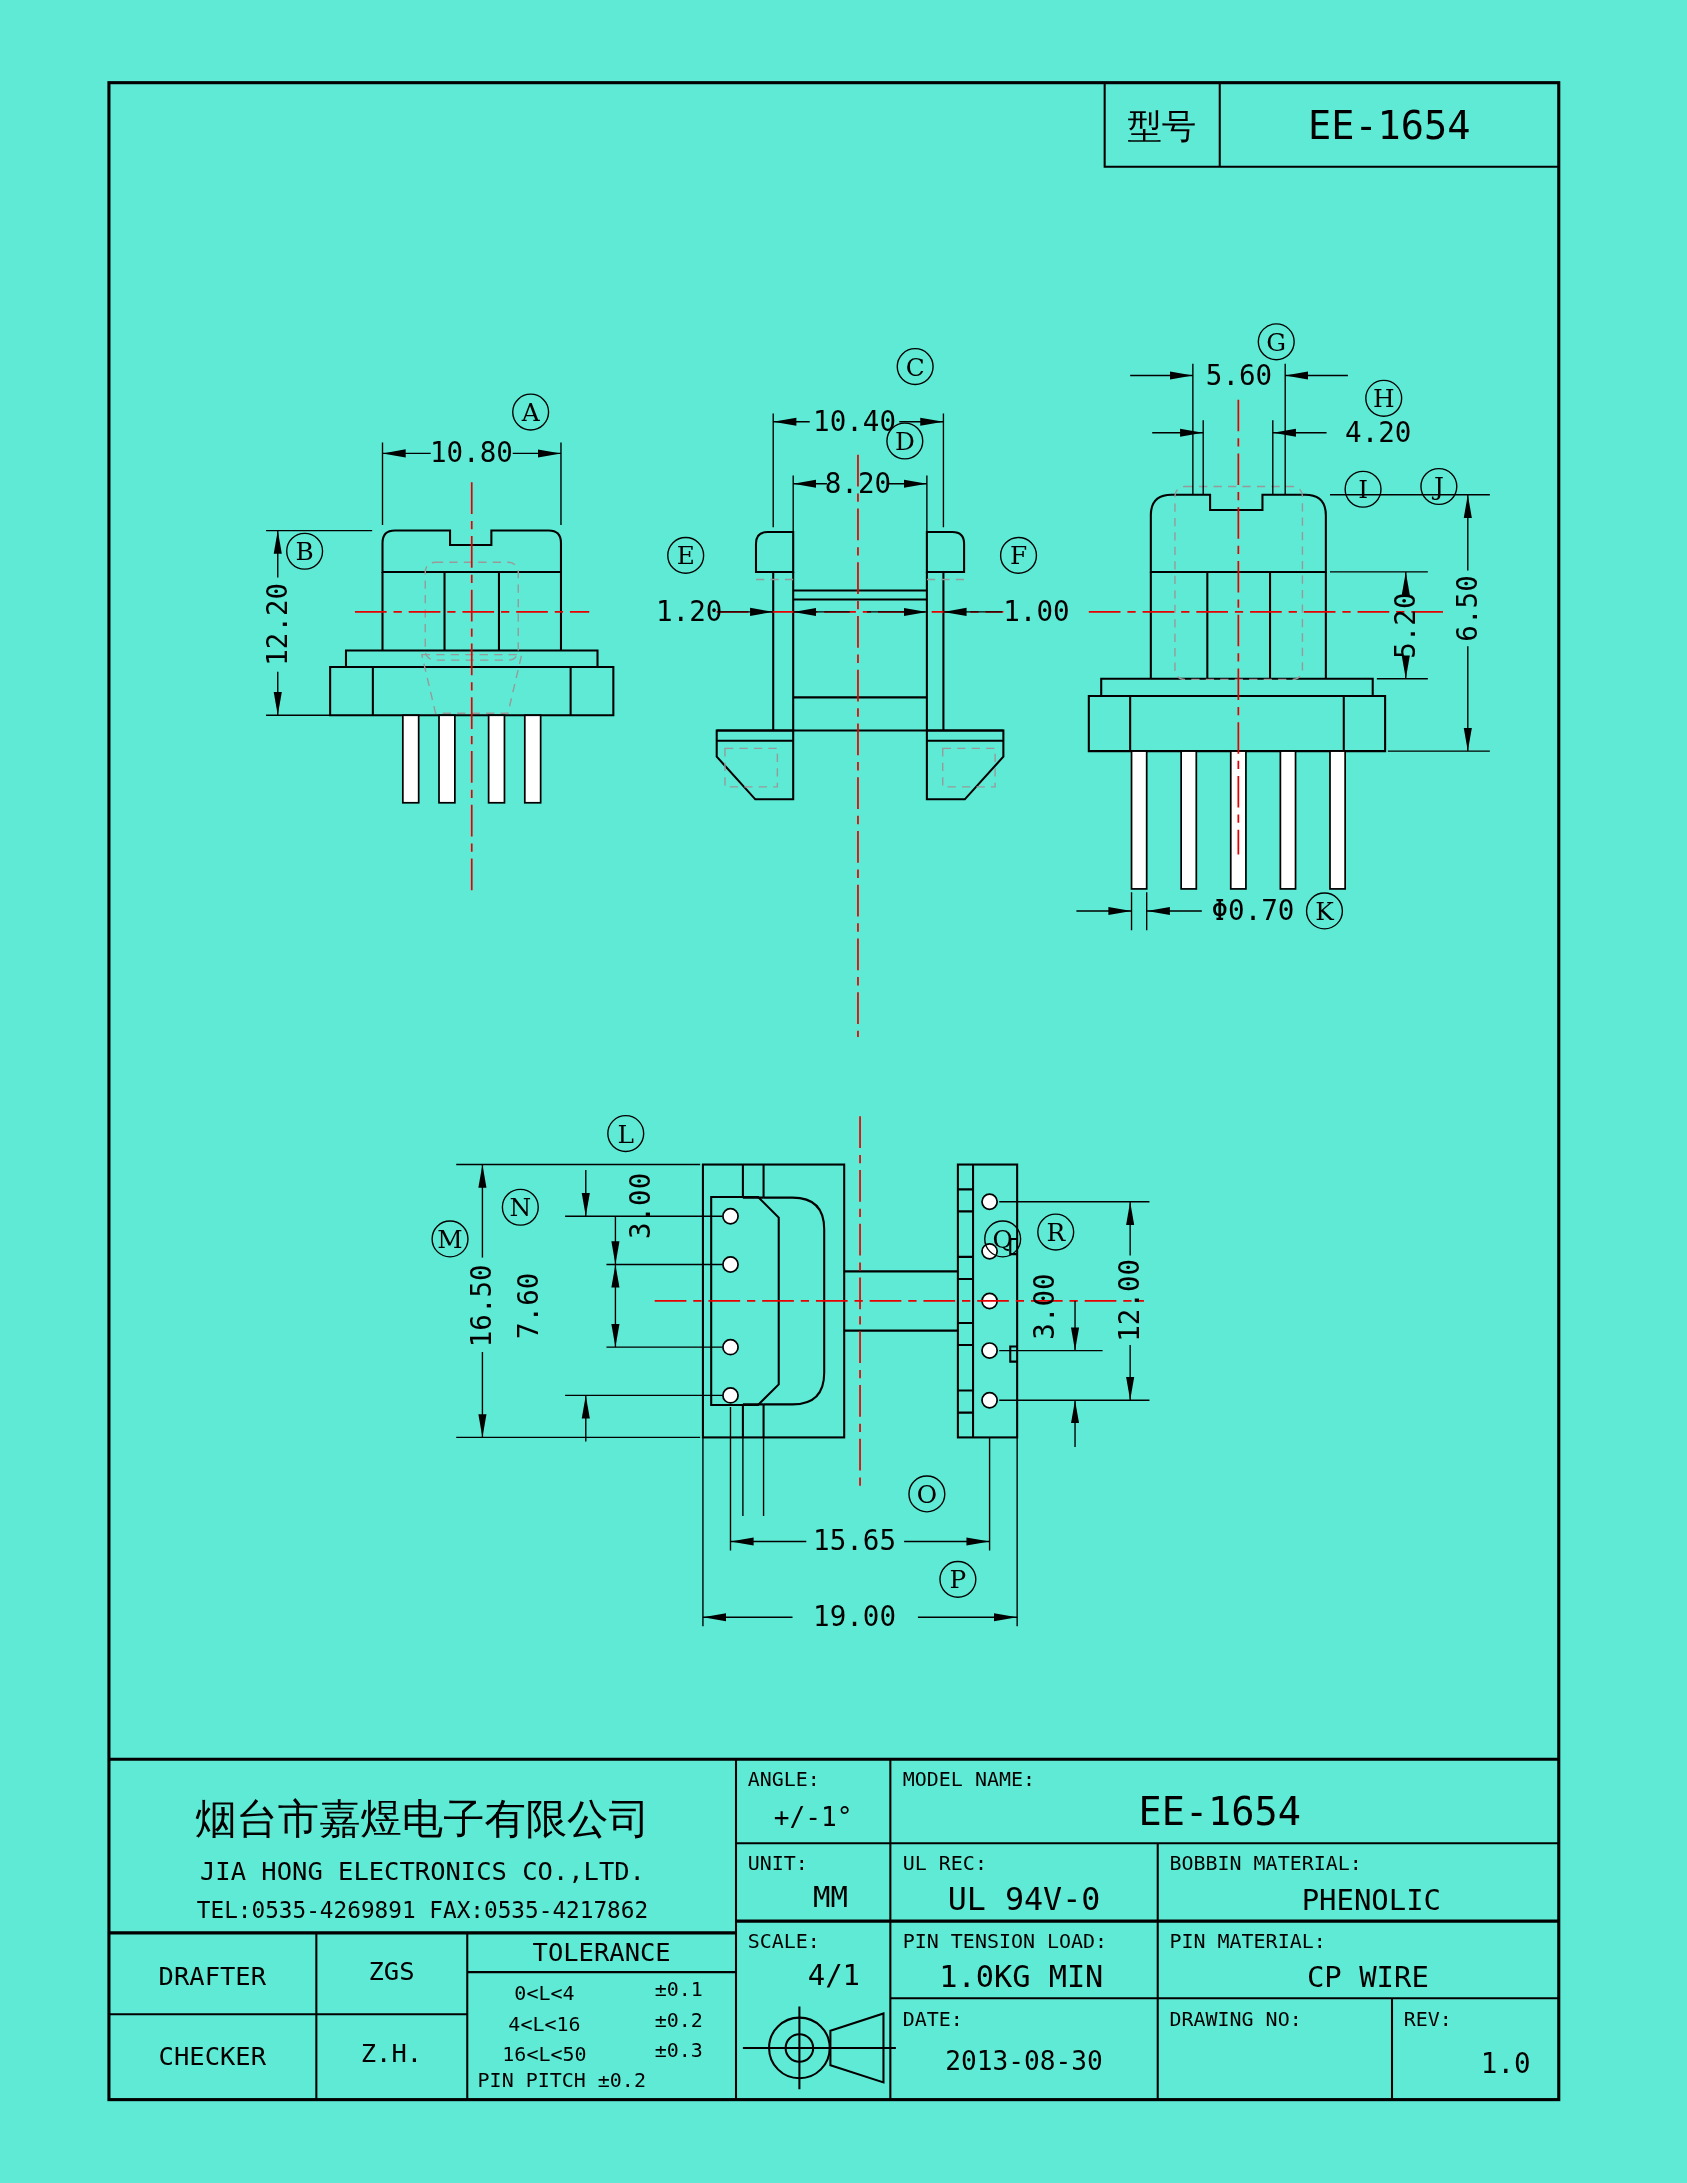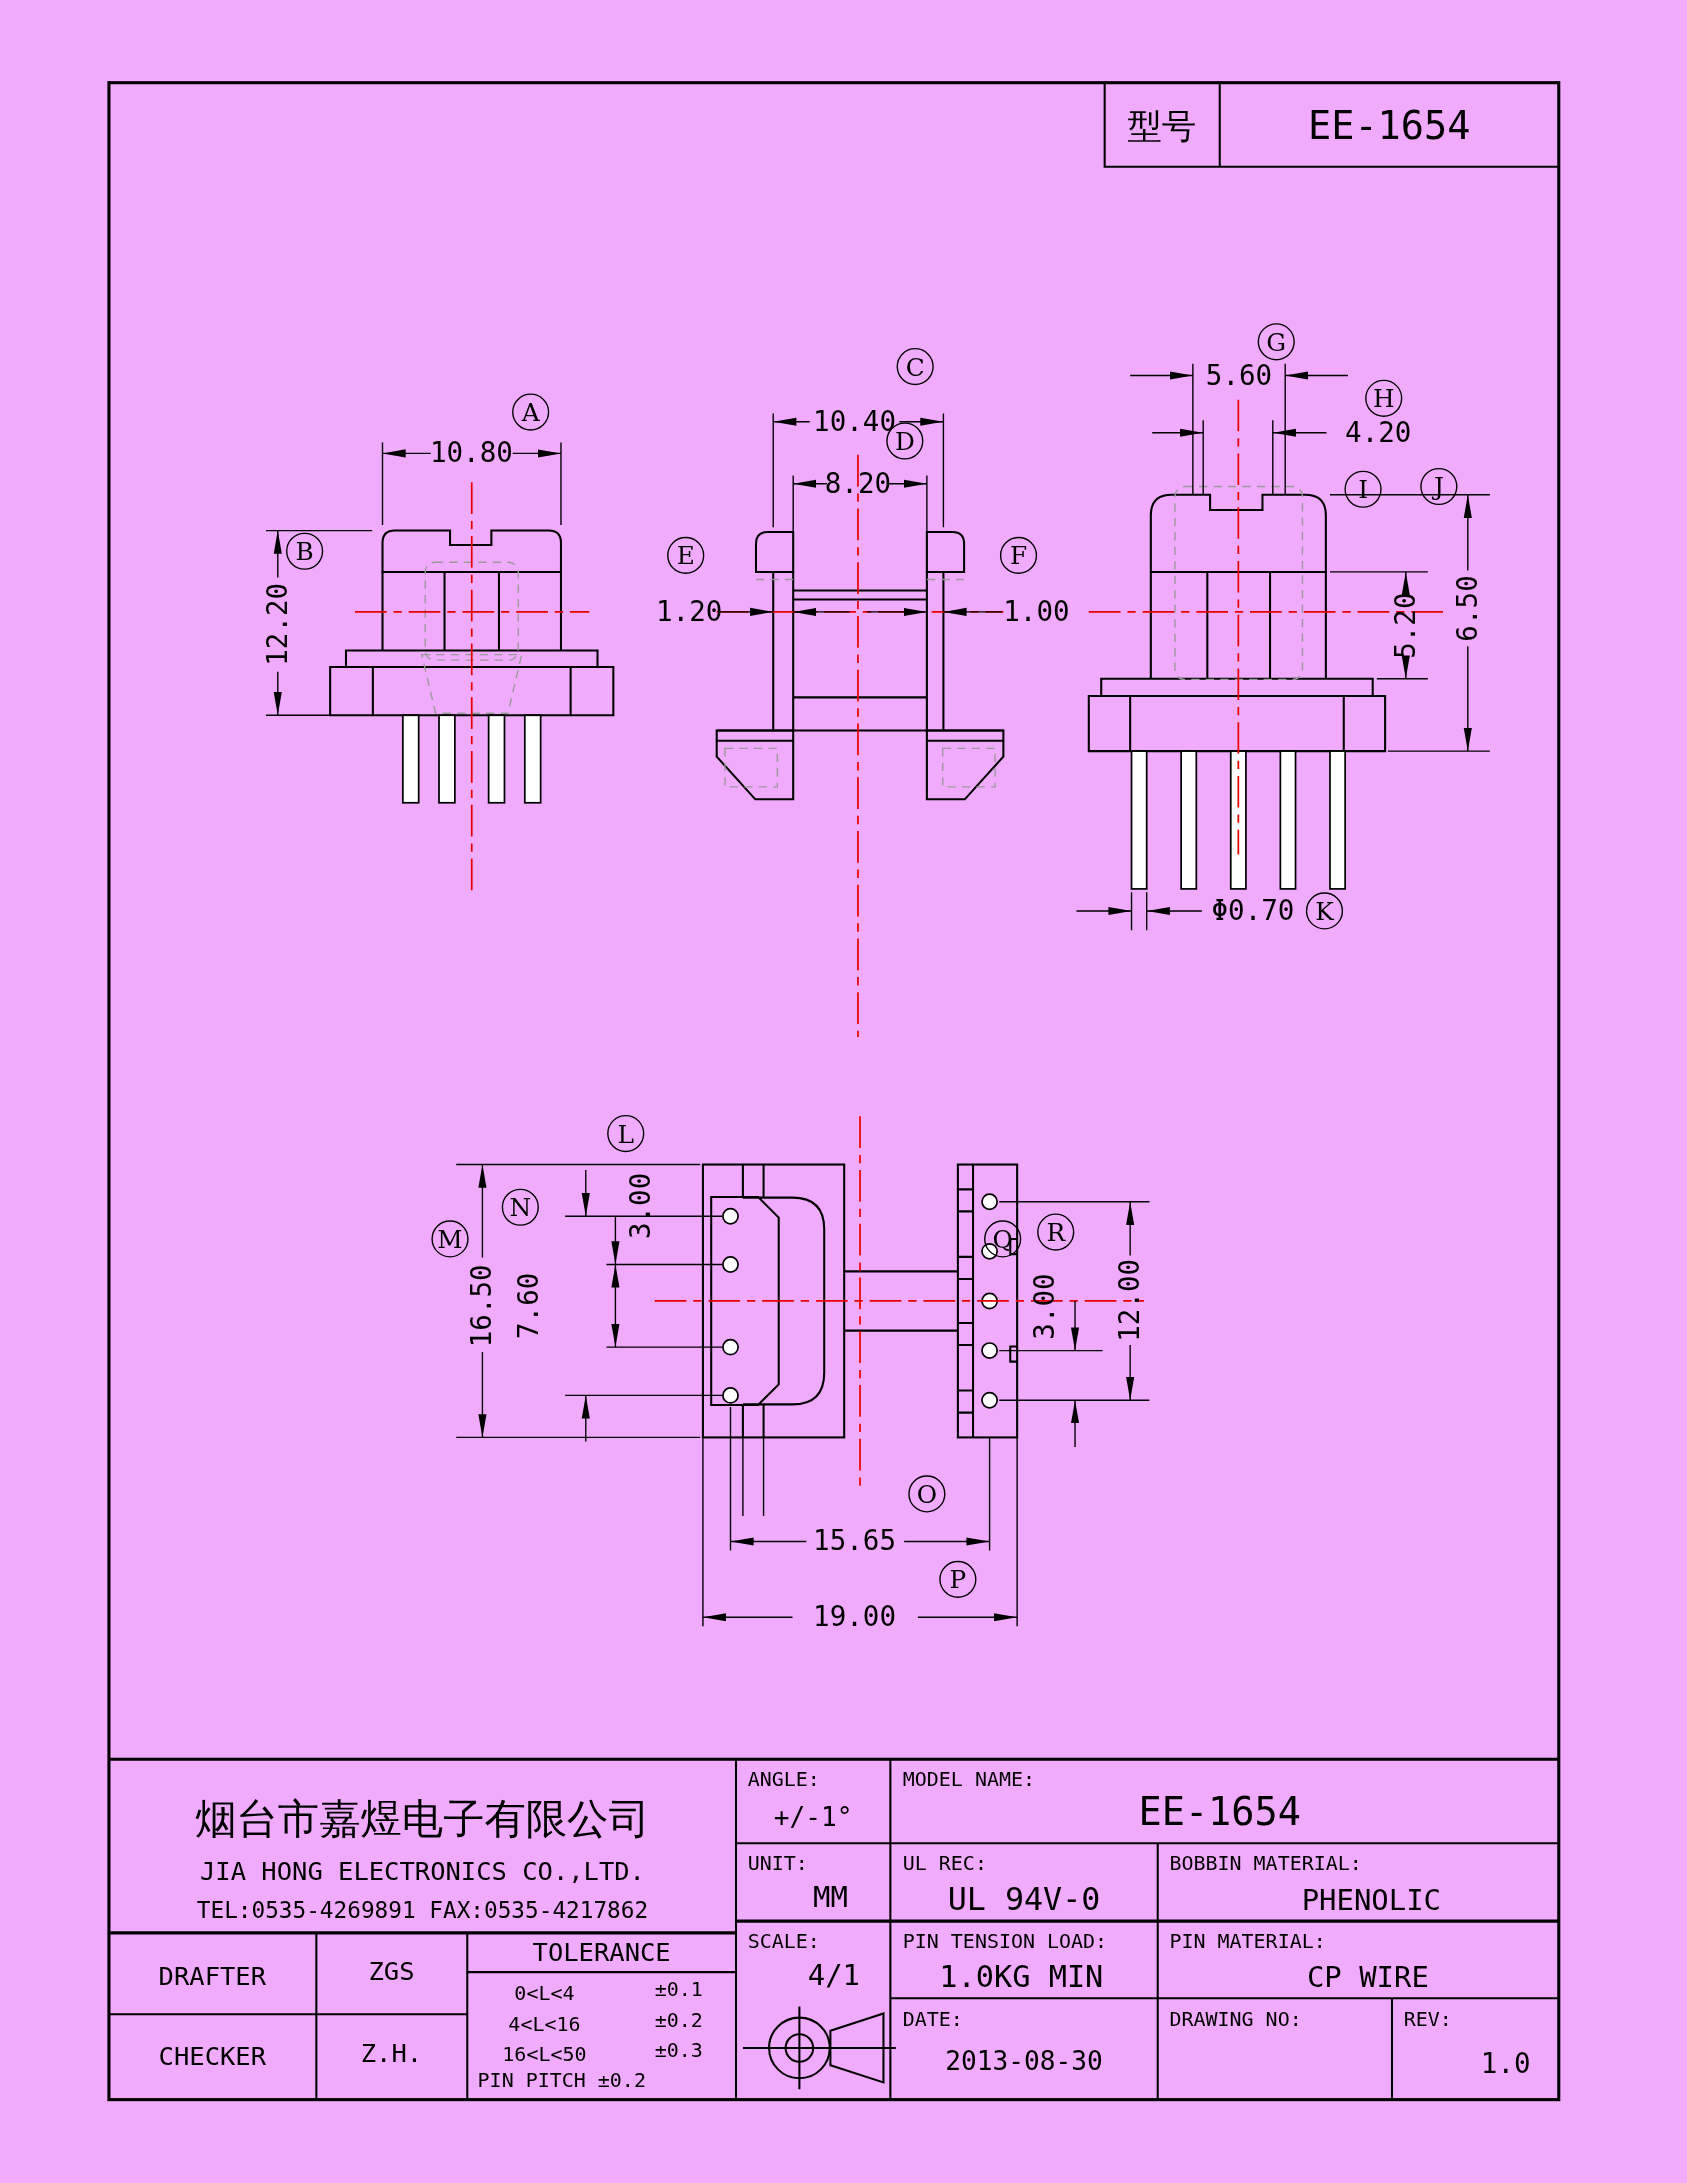--- a/index.html
+++ b/index.html
@@ -1,16 +1,16 @@
 <!DOCTYPE html>
 <html style="font-size:11px"><head>
 <meta charset="utf-8">
 <style>
   html,body{margin:0;padding:0;background:#fff;}
-  .page{position:relative;width:1687px;height:2183px;background:#f0abfc;overflow:hidden;}
+  .page{position:relative;width:1687px;height:2183px;background:#5eead4;overflow:hidden;}
   svg{position:absolute;left:0;top:0;}
   .s1{stroke:#000;stroke-width:2;fill:none;}
   .s2{stroke:#000;stroke-width:3;fill:none;}
   .s4{stroke:#000;stroke-width:4.5;fill:none;}
   .red{stroke:#e80000;stroke-width:2.5;fill:none;stroke-dasharray:46 10 12 10;}
   .hid{stroke:#999;stroke-width:2;fill:none;stroke-dasharray:12 9;}
   .pin{fill:#fff;stroke:#000;stroke-width:2.5;}
   .hole{fill:#fff;stroke:#000;stroke-width:2.5;}
   text{font-family:"DejaVu Sans Mono","Liberation Mono",monospace;fill:#000;}
   .dt{font-size:40px;text-anchor:middle;}

